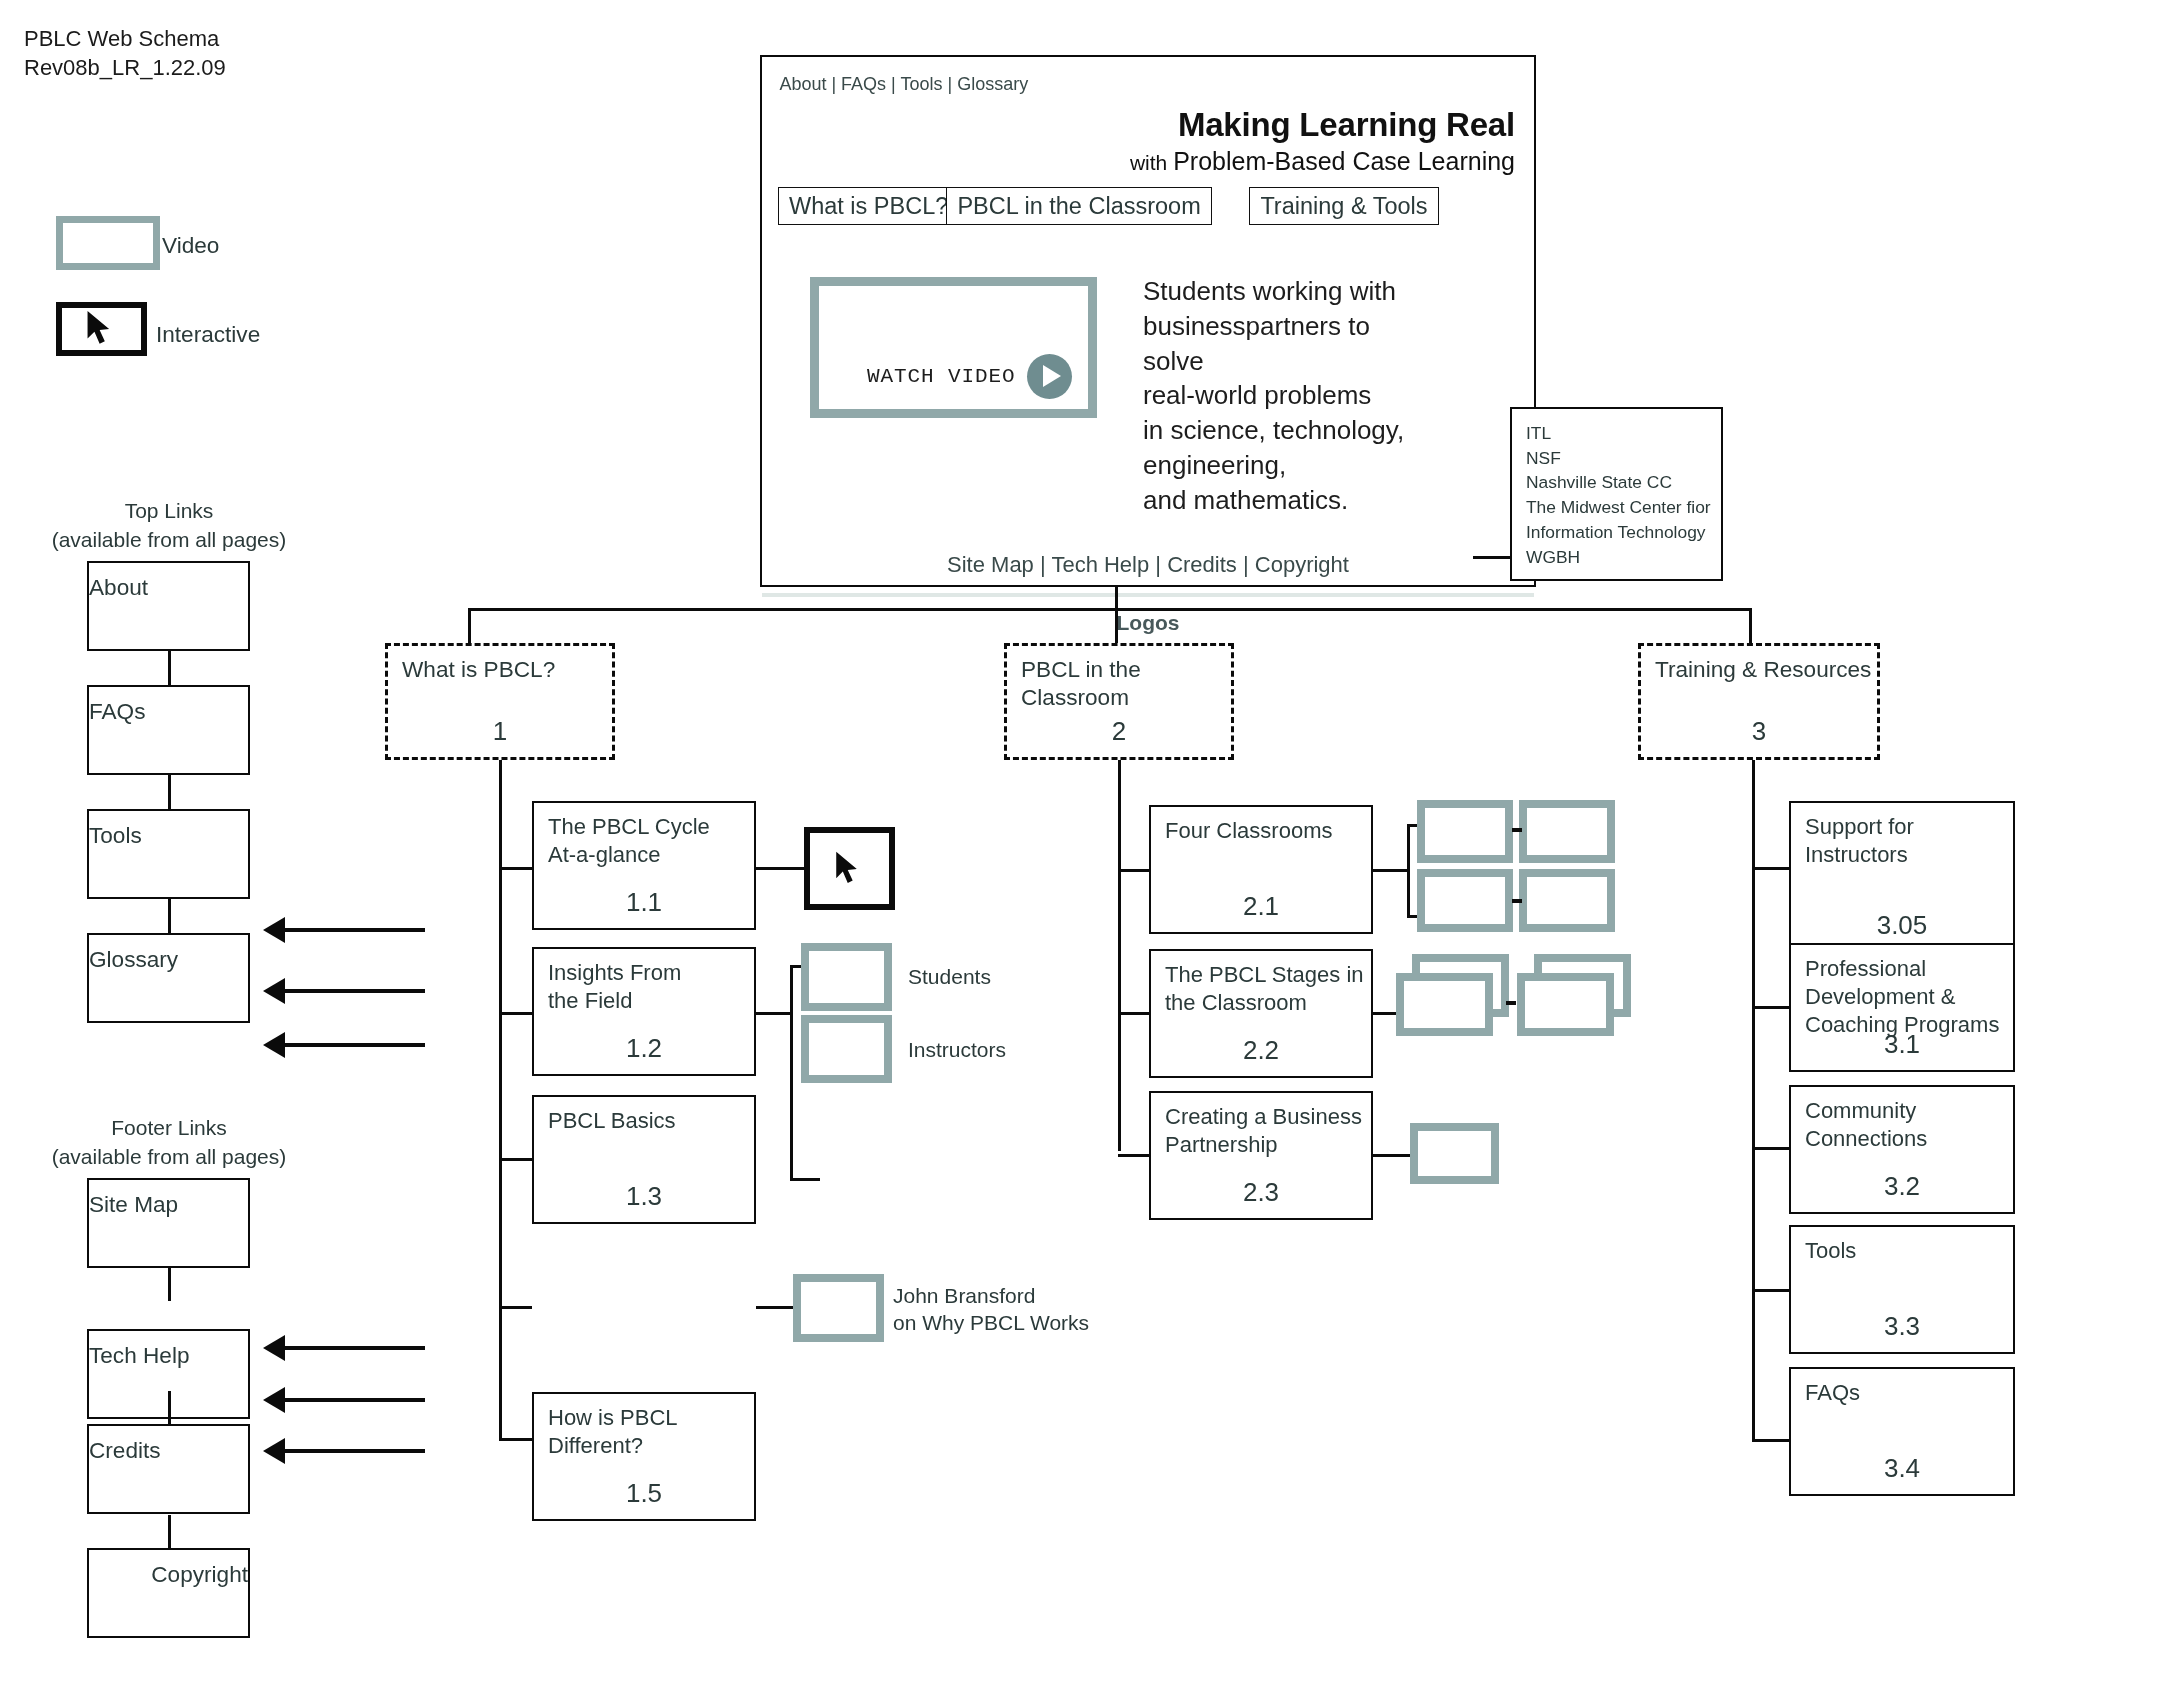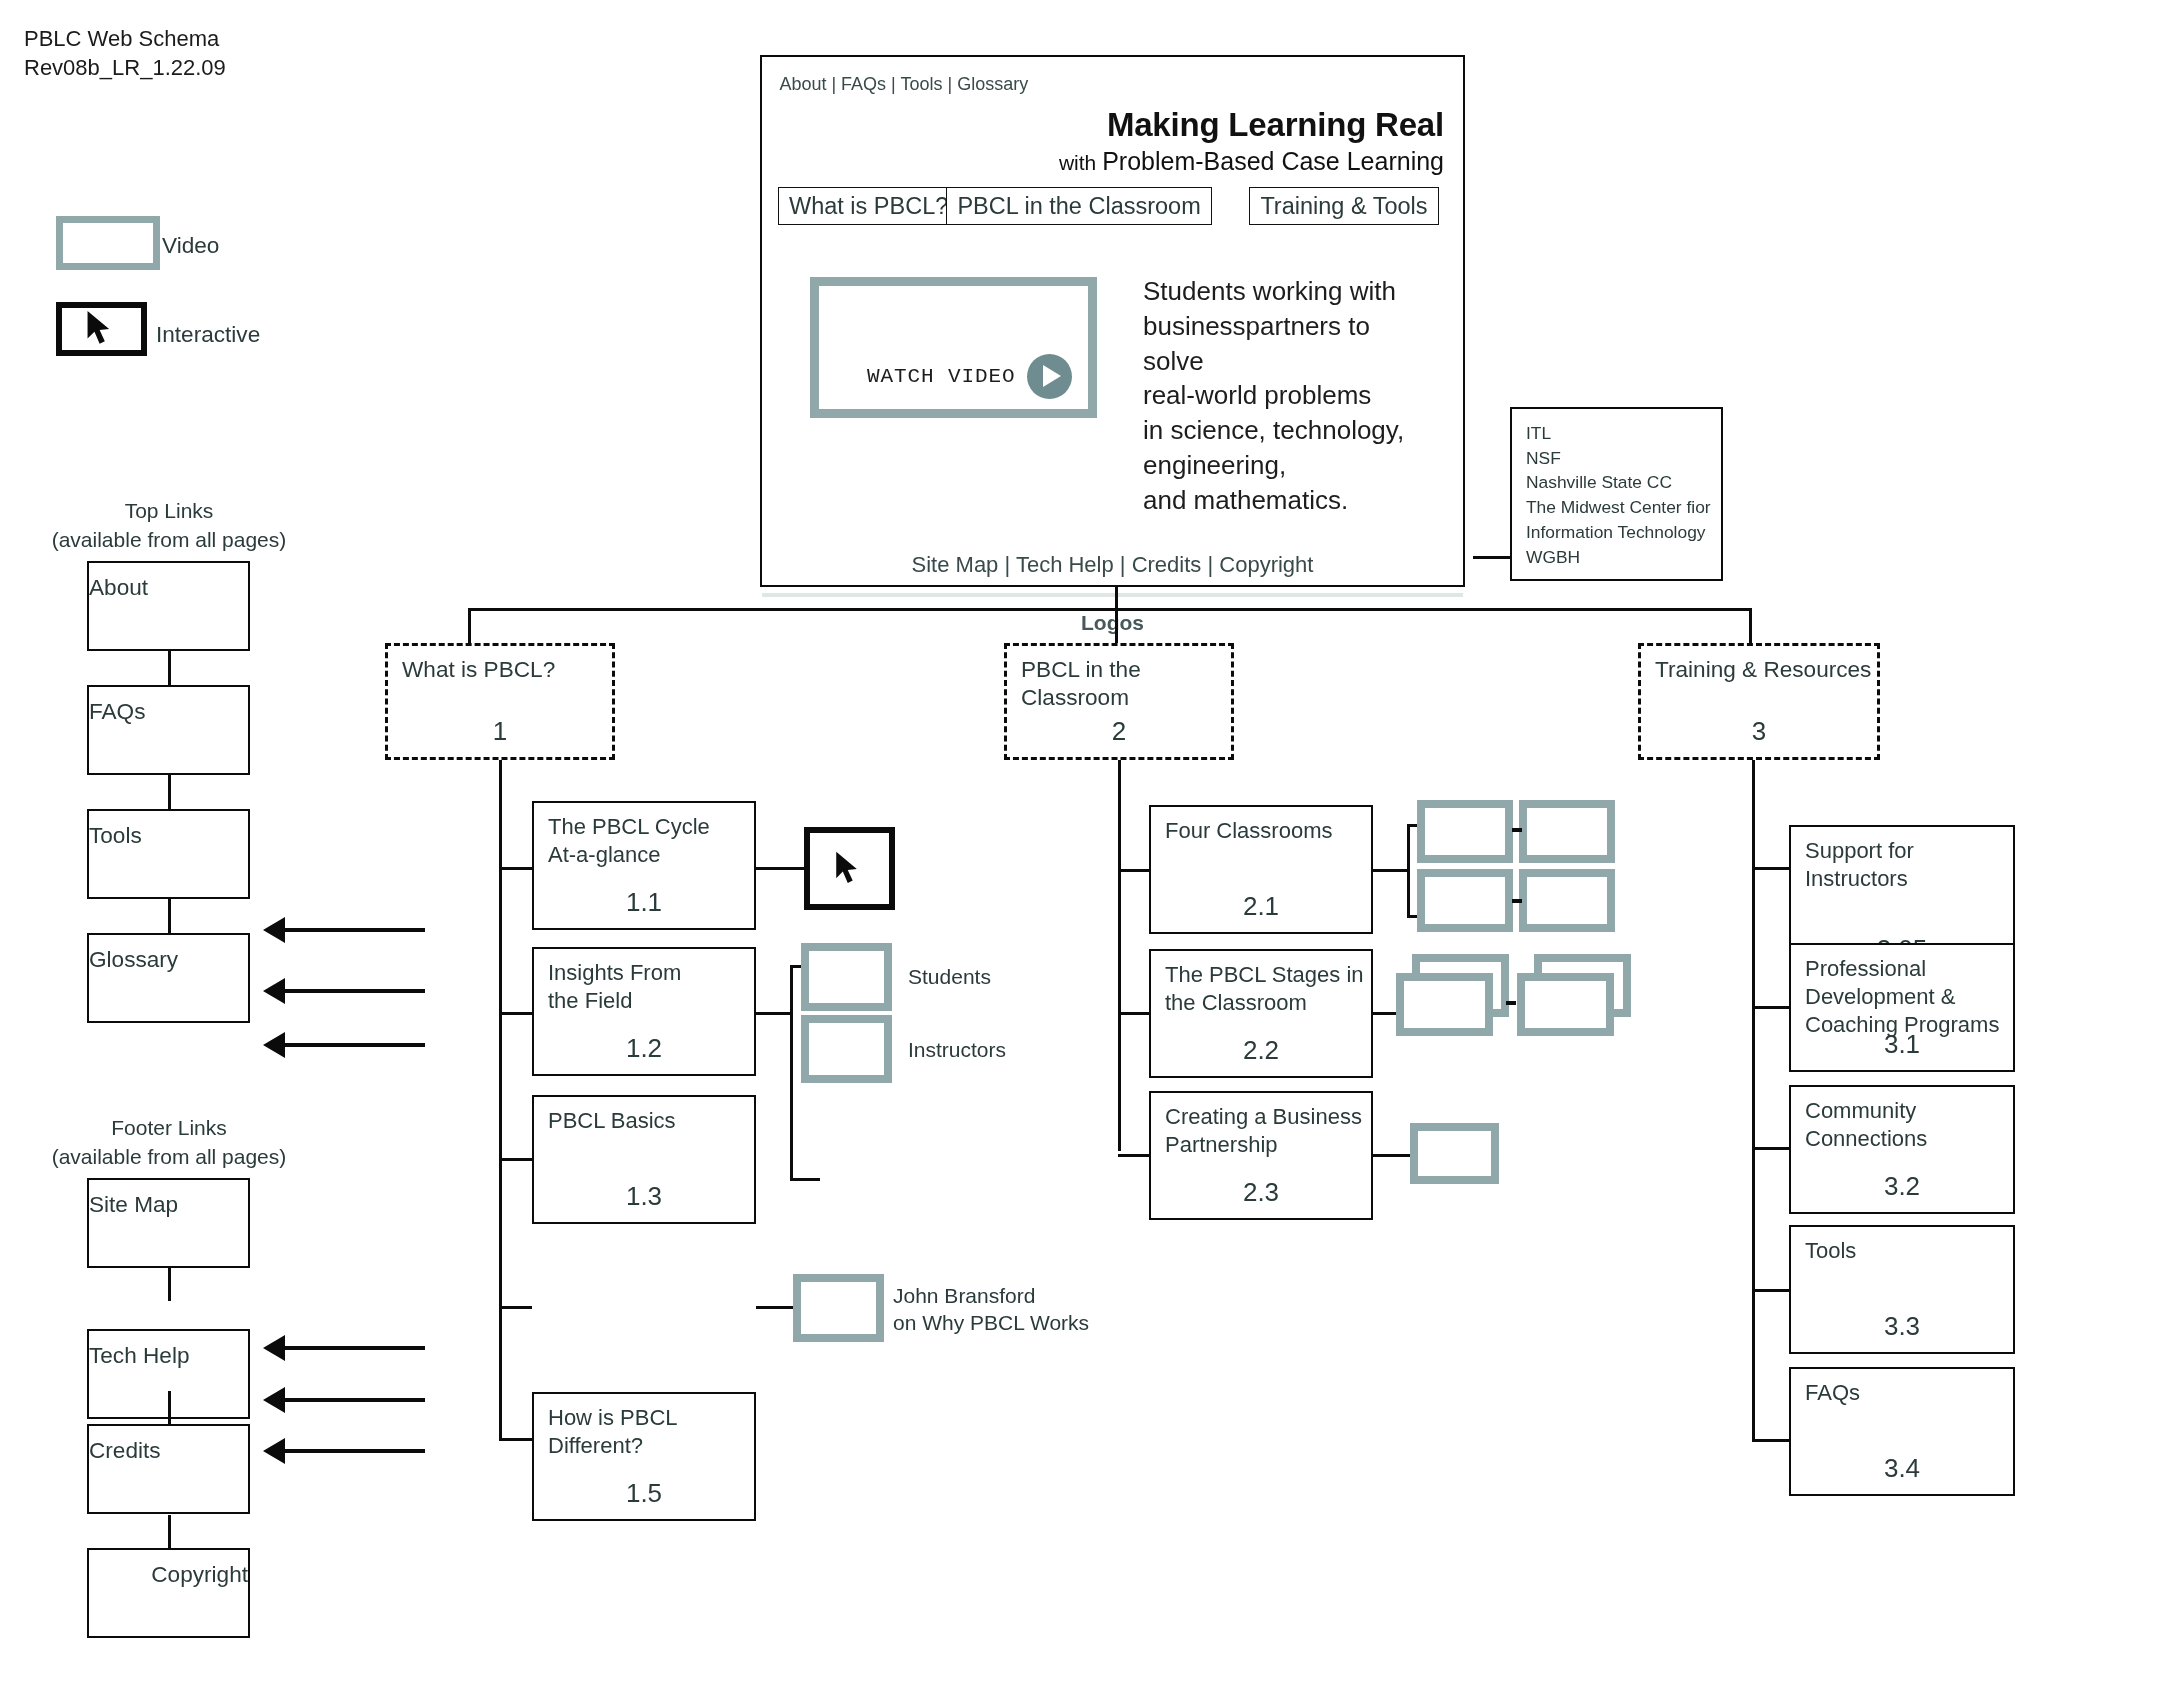--- a/index.html
+++ b/index.html
@@ -60,21 +60,21 @@
   .arrow-head{
     position:absolute;left:-19px;top:-11.3px;
     width:0;height:0;
     border-top:13px solid transparent;
     border-bottom:13px solid transparent;
     border-right:22.6px solid #0b0b0b;
   }
 
   
   #mockup{
-    left:760px;top:55px;width:705px;height:532px;
+    left:760px;top:55px;width:776px;height:532px;
     border:2.6px solid #0b0b0b;background:#ffffff;box-sizing:border-box;
   }
   #mock-toplinks{left:17.4px;top:17.4px;font-size:18px;color:#3a4a4a;}
   #mock-title{
     right:19px;top:49px;text-align:right;
   }
   #mock-title .t1{font-size:33px;font-weight:bold;color:#111;letter-spacing:-0.2px;}
   #mock-title .t2{font-size:25px;color:#111;margin-top:2.6px;}
   #mock-title .t2 .lead{font-size:21px;}
 
@@ -397,21 +397,21 @@
   <div class="vid-box" style="left:1410px;top:1123px;width:89px;height:61px;"></div>
 
   <div class="sect-box" style="left:1638px;top:643px;width:242px;">
     <span class="sect-title">Training &amp; Resources</span>
     <span class="sect-num">3</span>
   </div>
   <div class="abs tree-line" style="left:1752px;top:760px;width:2.6px;height:74px;"></div>
   <div class="abs tree-line" style="left:1752px;top:834px;width:2.6px;height:608px;"></div>
 
   <div class="abs tree-line" style="left:1752px;top:867px;width:37px;height:2.6px;"></div>
-  <div class="leaf" style="left:1789px;top:801px;width:226px;height:152px;margin-top:24px;">
+  <div class="leaf" style="left:1789px;top:801px;width:226px;height:152px;">
     <span class="leaf-title">Support for
 Instructors</span>
     <span class="leaf-num">3.05</span>
   </div>
 
   <div class="abs tree-line" style="left:1752px;top:1006px;width:37px;height:2.6px;"></div>
   <div class="leaf" style="left:1789px;top:943px;width:226px;height:129px;">
     <span class="leaf-title">Professional
 Development &amp;
 Coaching Programs</span>

